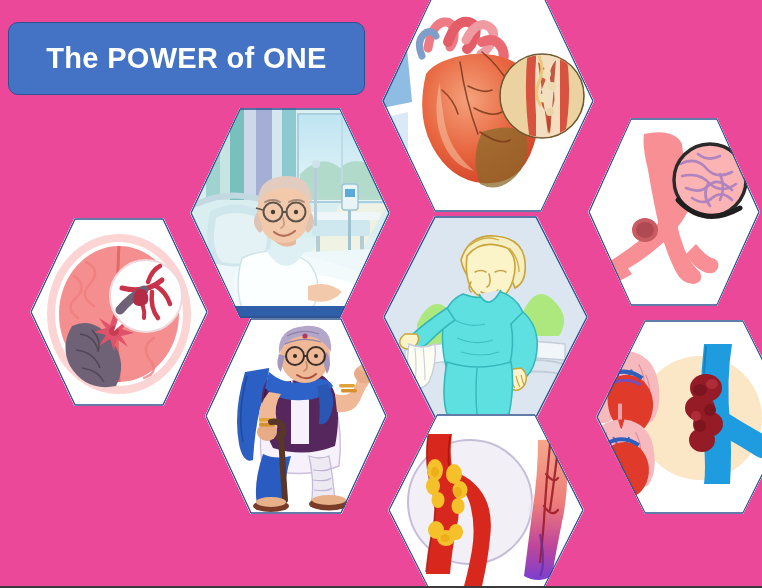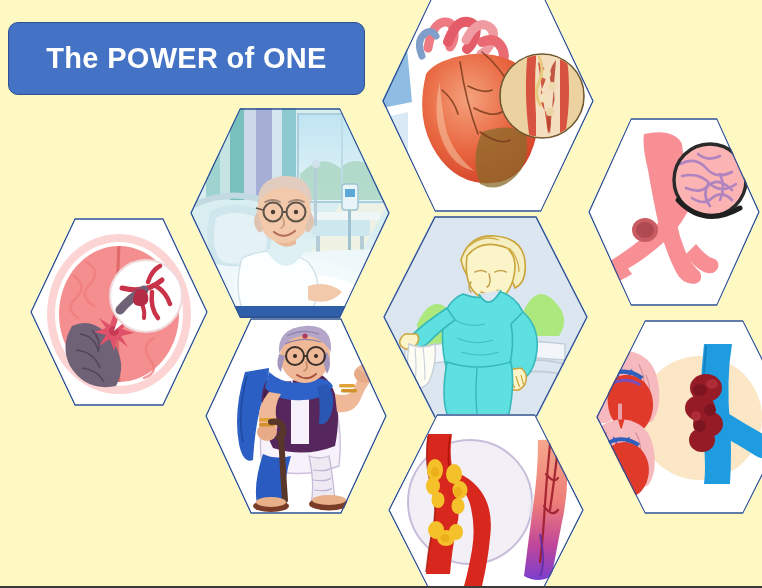--- a/index.html
+++ b/index.html
@@ -5,21 +5,21 @@
   * { box-sizing: border-box; margin: 0; padding: 0; }
   html, body {
     width: 762px; height: 588px;
     background: #ffffff;
     font-family: "Liberation Sans", sans-serif;
     overflow: hidden;
   }
   #slide {
     position: relative;
     width: 762px; height: 588px;
-    background: #fef9c3;
+    background: #ec4899;
     overflow: hidden;
   }
   
   #title-banner {
     position: absolute;
     left: 8px; top: 22px;
     width: 357px; height: 73px;
     background: #4472c4;
     border: 1px solid #2f528f;
     border-radius: 10px;

